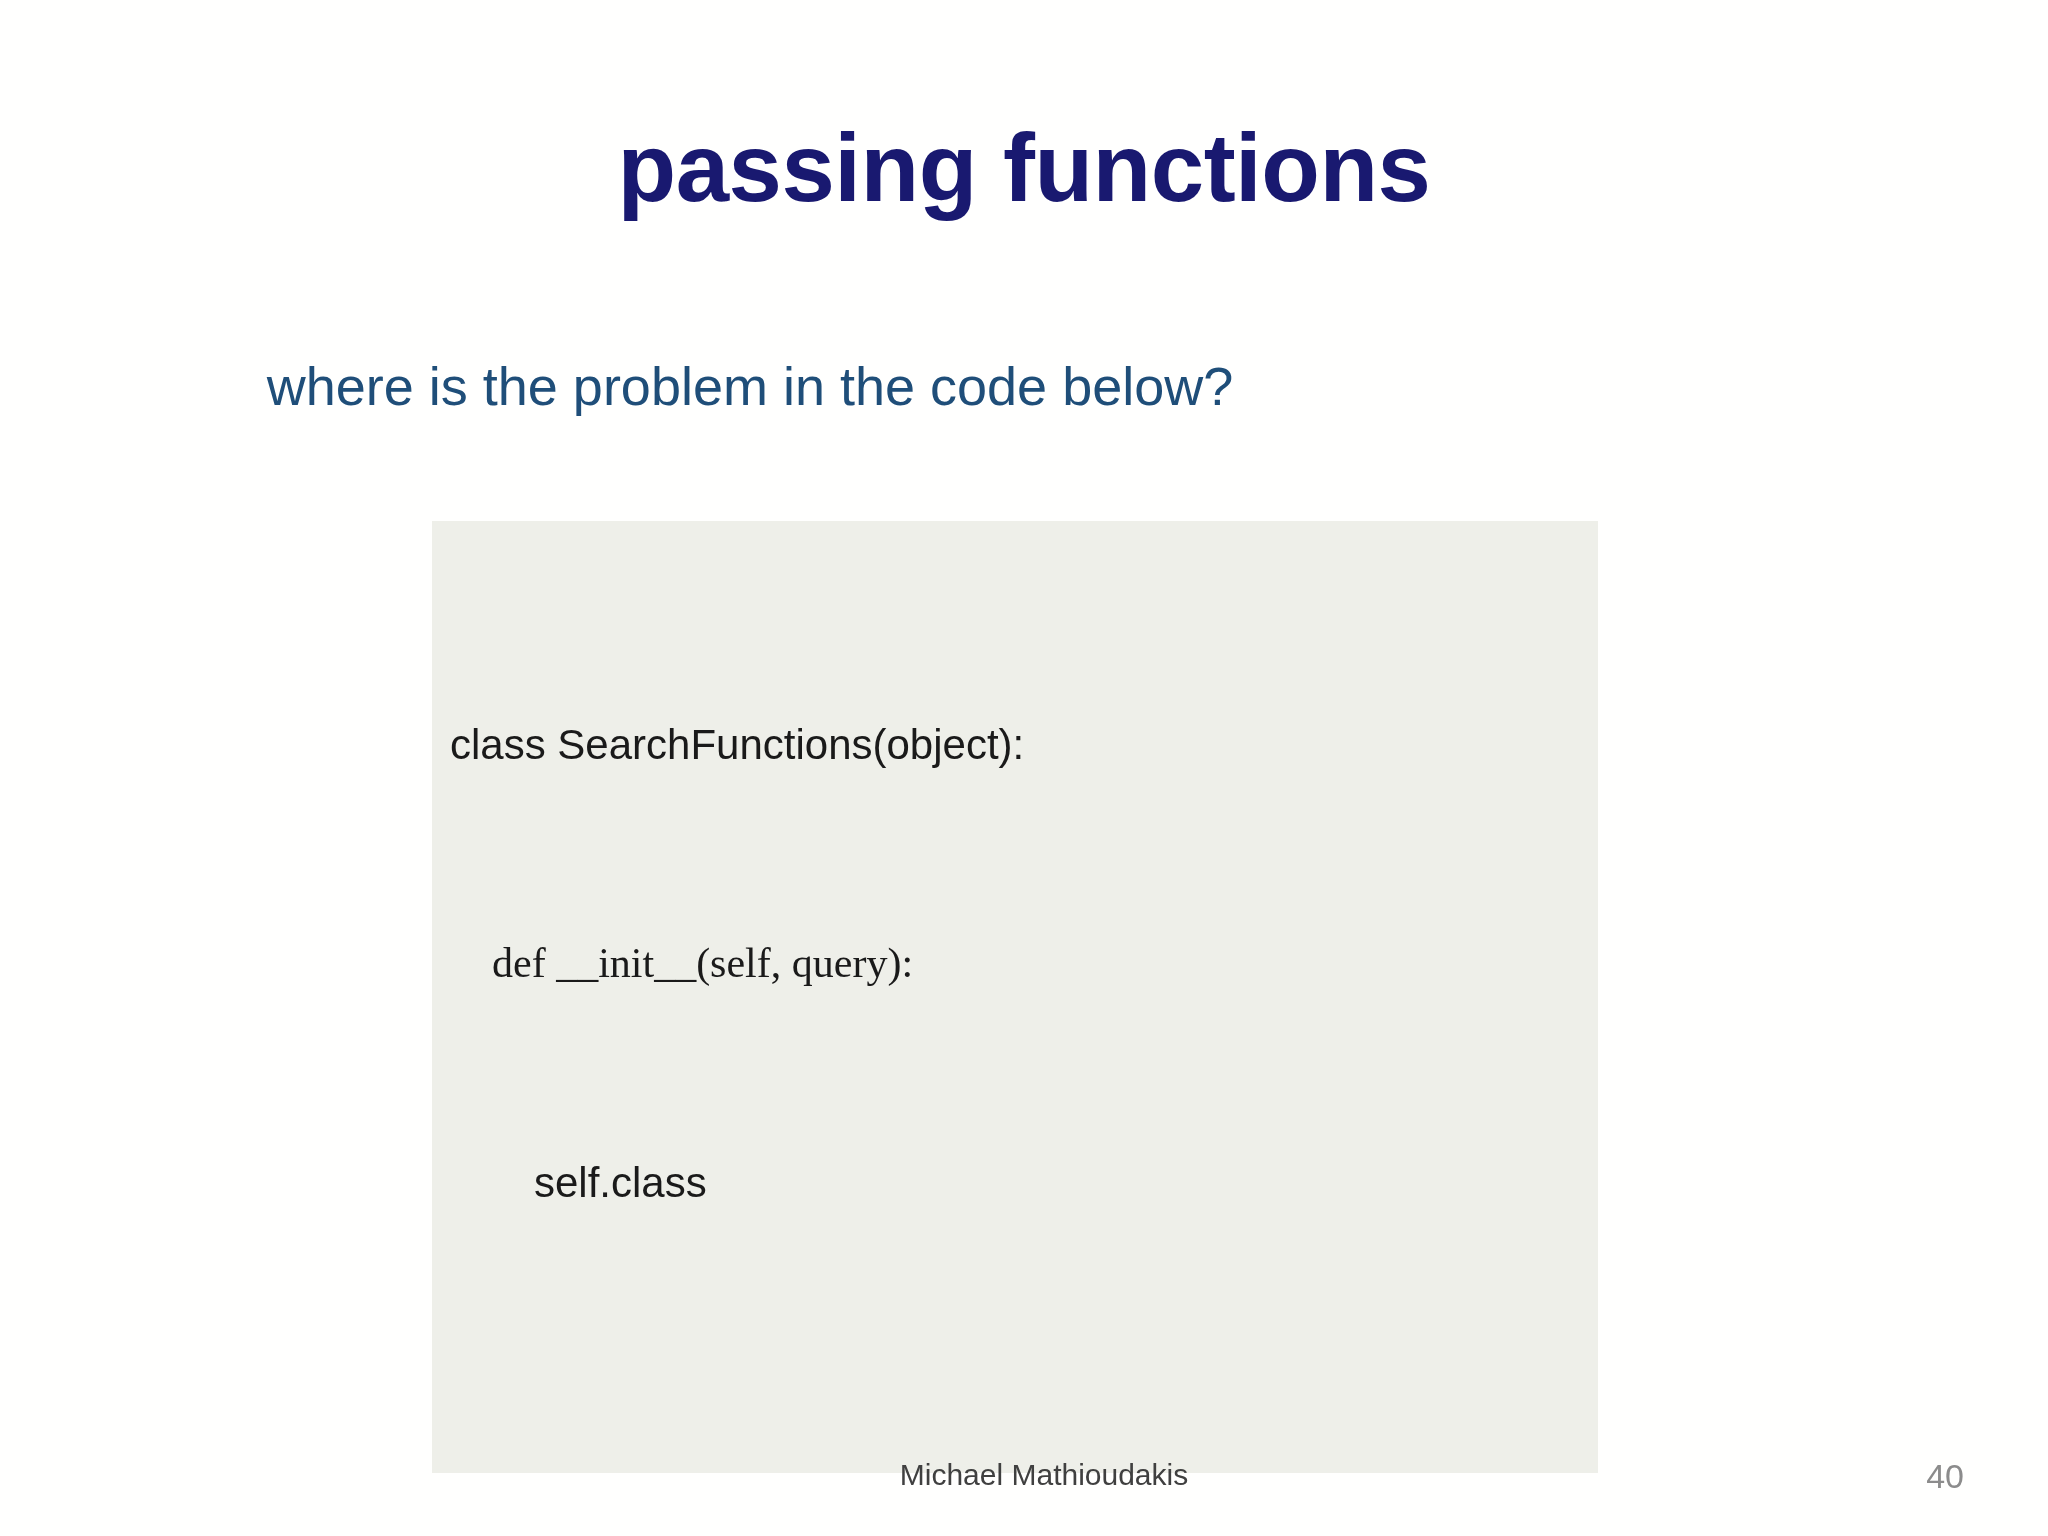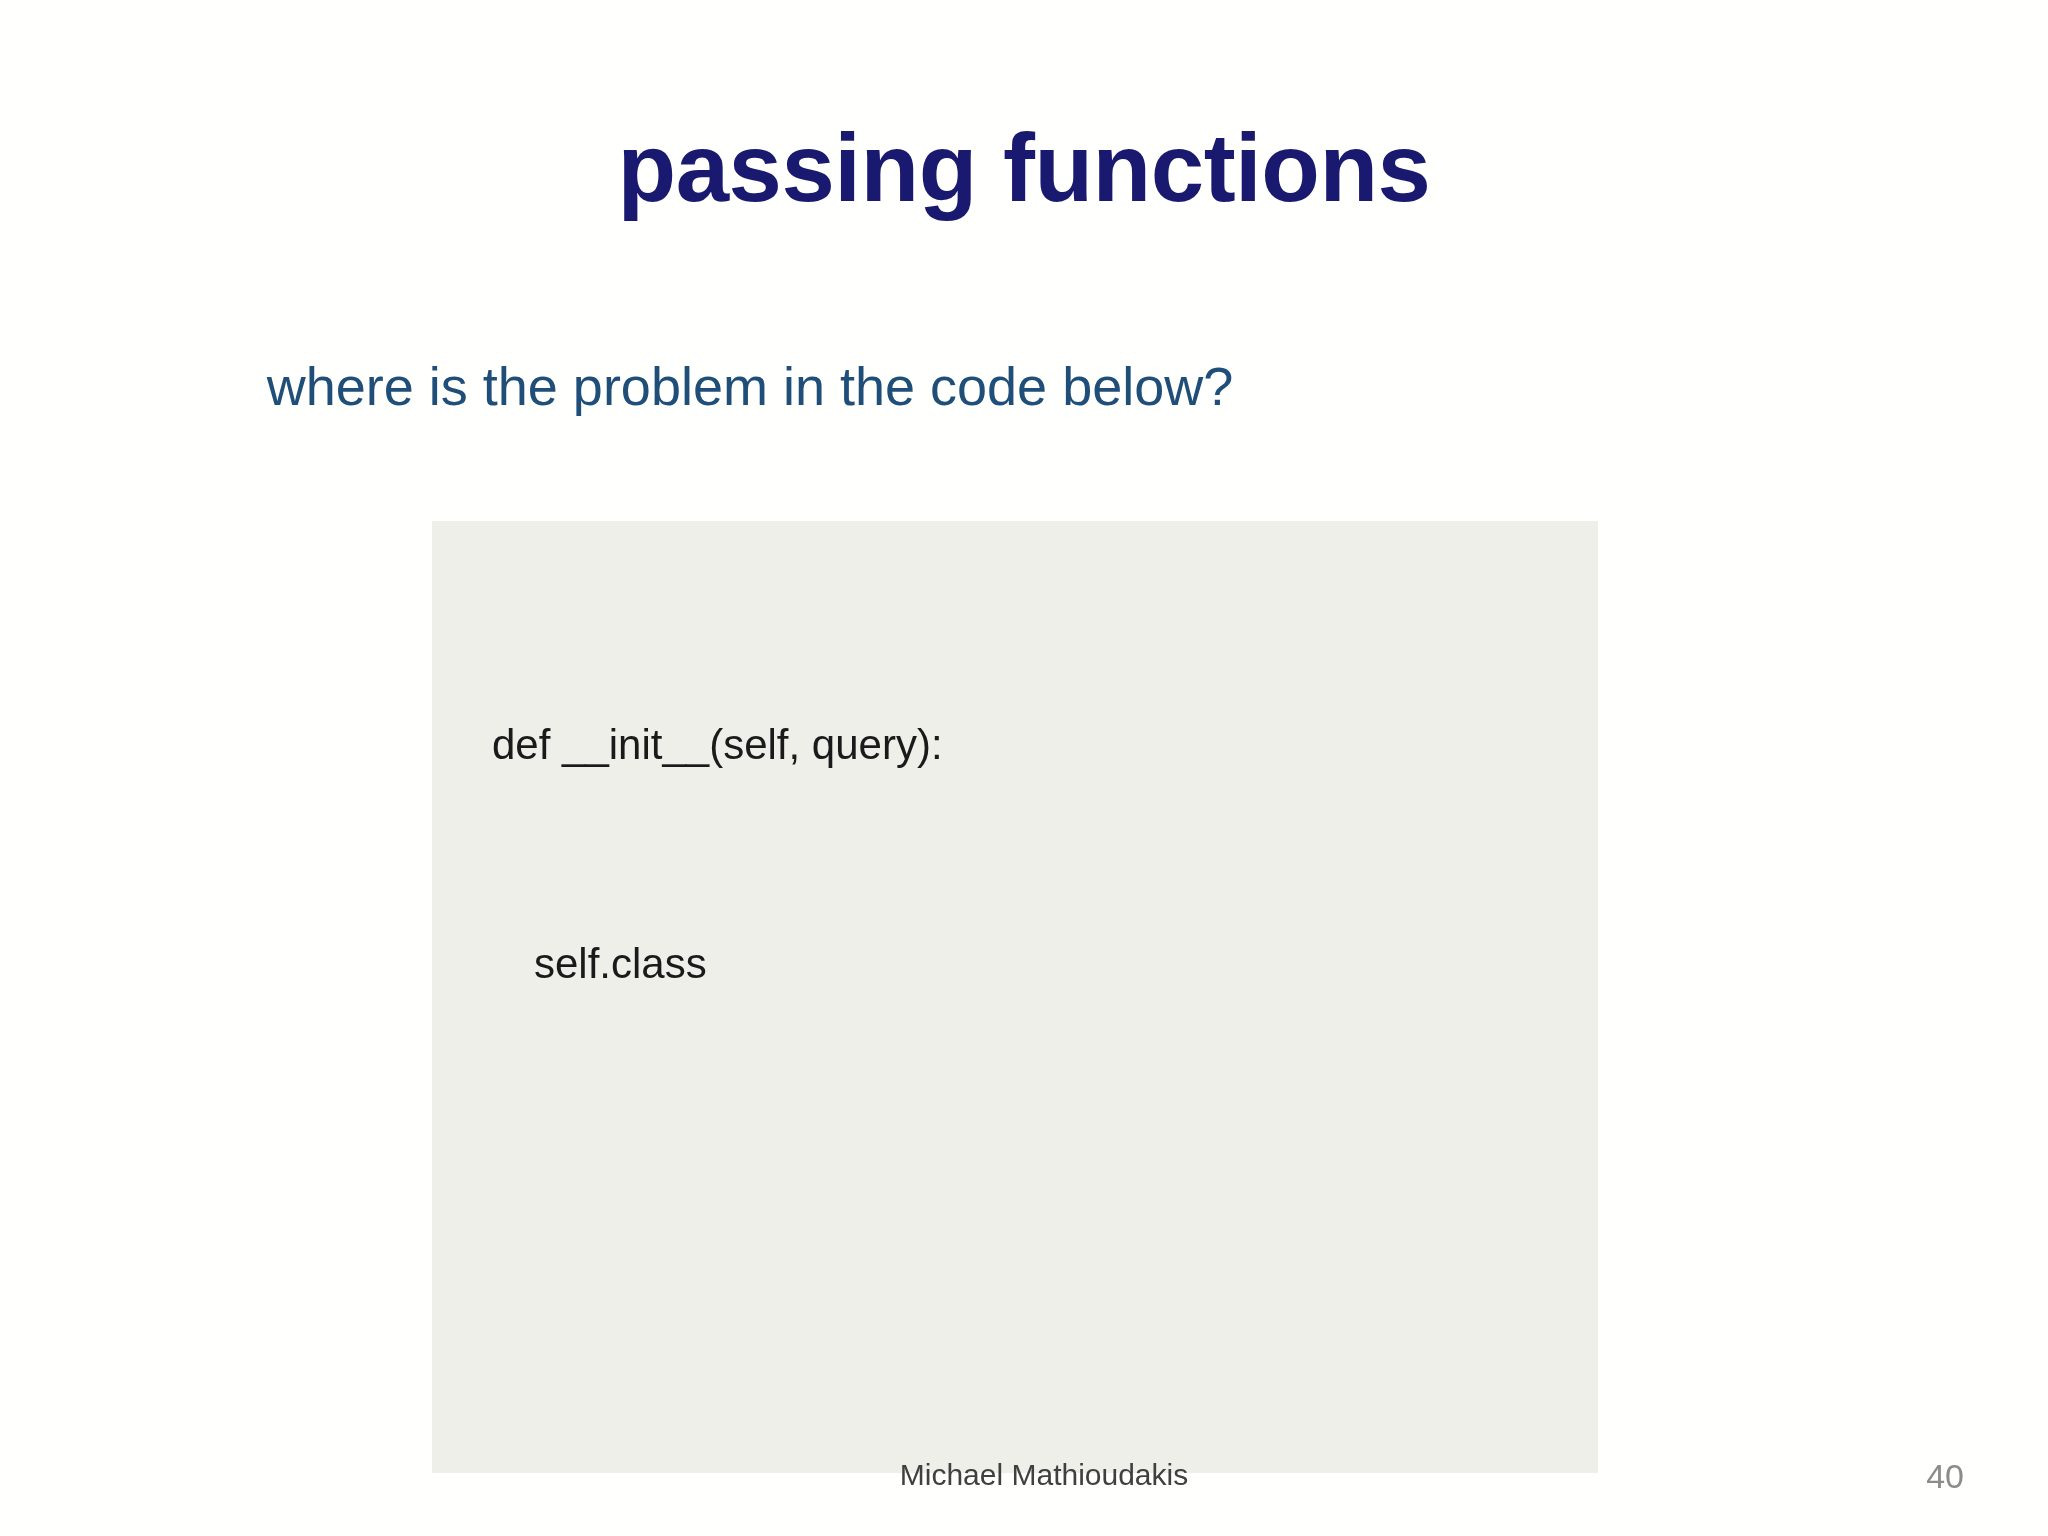--- a/index.html
+++ b/index.html
@@ -74,21 +74,21 @@
   }
 
   .code-line {
     height: 73px;
     white-space: pre;
   }
   .code-line.blank {
     height: 73px;
   }
   .indent-0 { padding-left: 0px; }
-  .indent-1 { padding-left: 42px; }
+  .indent-1 { padding-left: 42px; font-family: Liberation Serif, serif; }
   .indent-2 { padding-left: 84px; }
 
   
   .footer-author {
     position: absolute;
     left: 0;
     top: 1458px;
     width: 2048px;
     text-align: center;
     font-size: 30px;
@@ -112,20 +112,21 @@
 
 <div class="slide">
 
   <div class="slide-title">passing functions</div>
 
   <div class="slide-subtitle">where is the problem in the code below?</div>
 
   <div class="code-panel"></div>
 
   <div class="code-listing">
+    <div class="code-line indent-0">class SearchFunctions(object):</div>
     <div class="code-line indent-1">def __init__(self, query):</div>
     <div class="code-line indent-2">self.class</div>
     <div class="code-line blank indent-0"></div>
     
     
     
     
     
     
     

